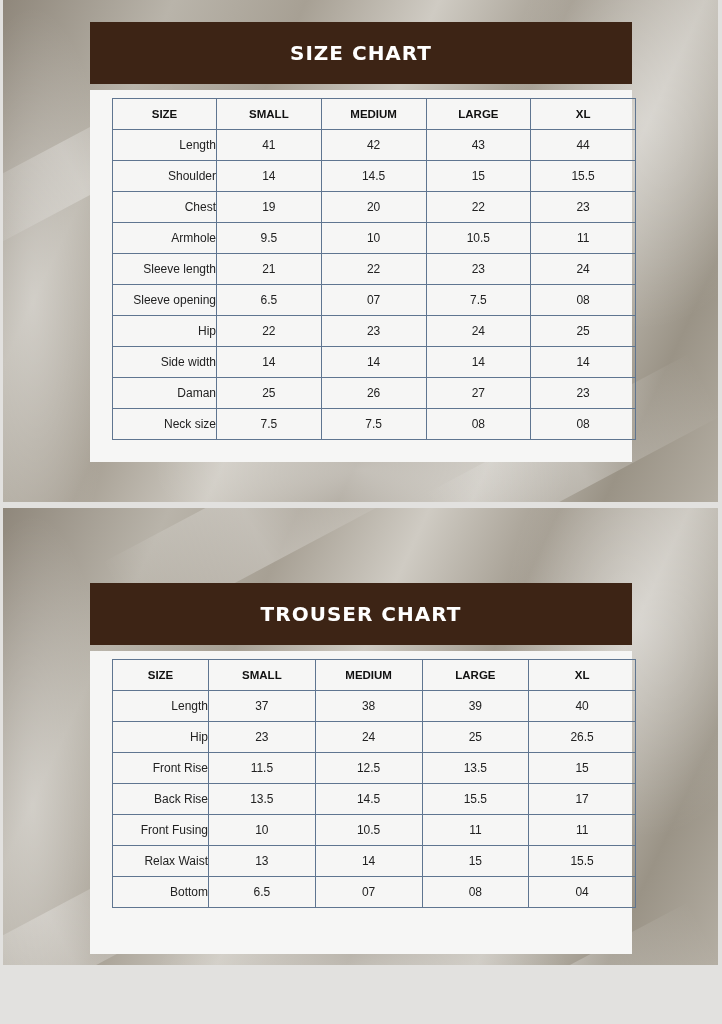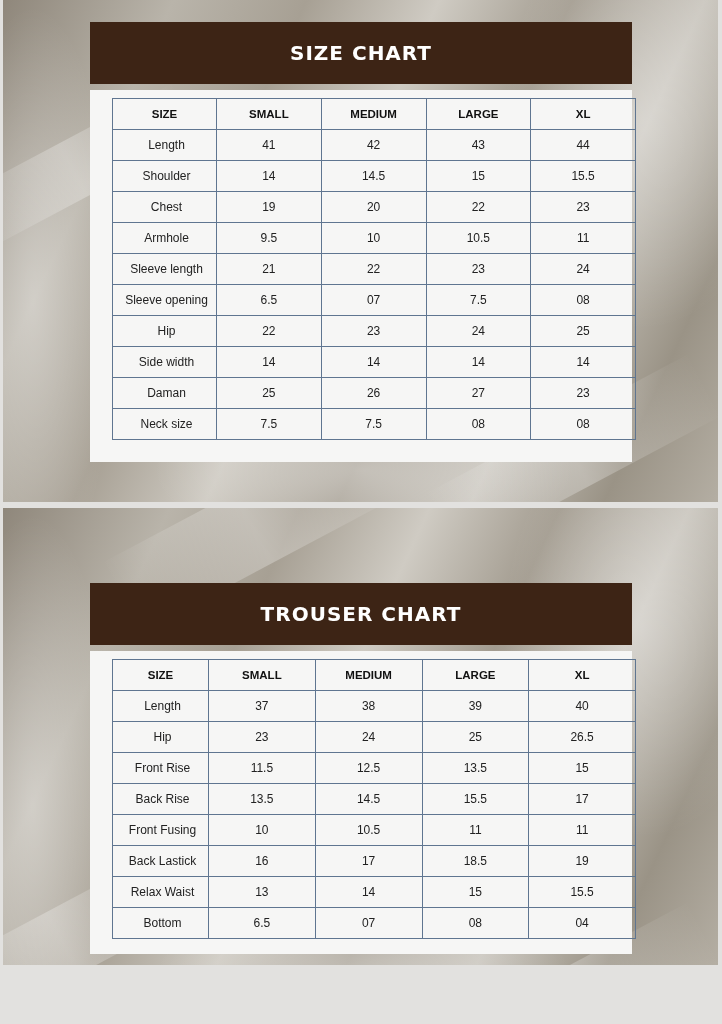--- a/index.html
+++ b/index.html
@@ -60,21 +60,21 @@
       margin-left: 13px;
     }
     td, th {
       border: 1.5px solid #5f7590;
       height: 30px;
       padding: 0;
       text-align: center;
       vertical-align: middle;
     }
     th { font-weight: bold; font-size: 11.5px; color: #111; }
-    td.label { text-align: center; padding-left: 4px; }
+    td.label { text-align: right; padding-left: 4px; }
     .p1 col.c0 { width: 104px; }
     .p2 col.c0 { width: 96px; }
   </style>
 </head>
 <body>
 
 <div class="page p1">
   <div class="fold" style="left:-60px;top:140px;width:260px;height:60px;"></div>
   <div class="fold" style="left:420px;top:420px;width:300px;height:70px;"></div>
   <div class="title-bar">SIZE CHART</div>
@@ -225,27 +225,20 @@
             <td>17</td>
           </tr>
           <tr>
             <td class="label"> Front Fusing</td>
             <td>10</td>
             <td>10.5</td>
             <td>11</td>
             <td>11</td>
           </tr>
           <tr>
-            <td class="label">Back Lastick</td>
-            <td>16</td>
-            <td>17</td>
-            <td>18.5</td>
-            <td>19</td>
-          </tr>
-          <tr>
             <td class="label">Relax Waist</td>
             <td>13</td>
             <td>14</td>
             <td>15</td>
             <td>15.5</td>
           </tr>
           <tr>
             <td class="label">Bottom</td>
             <td>6.5</td>
             <td>07</td>

